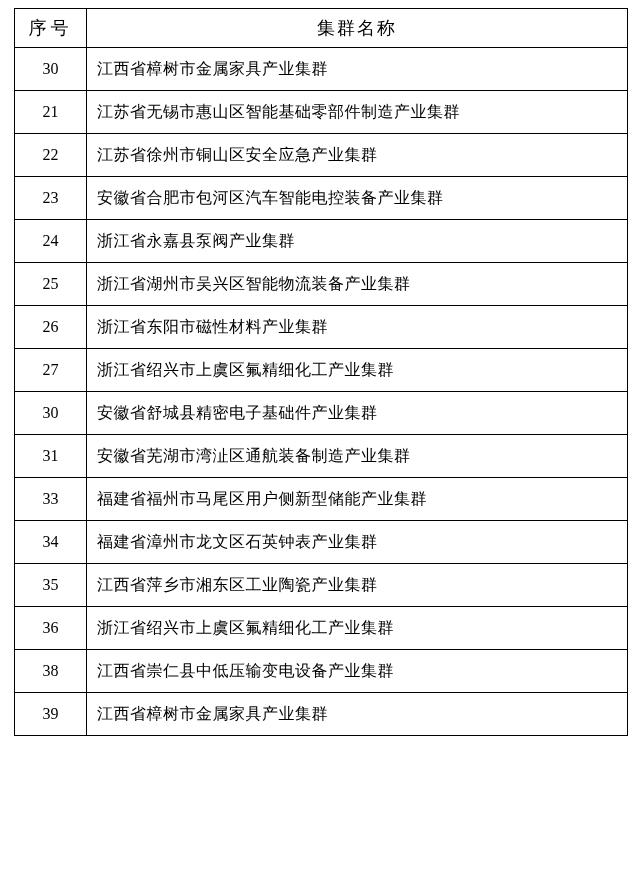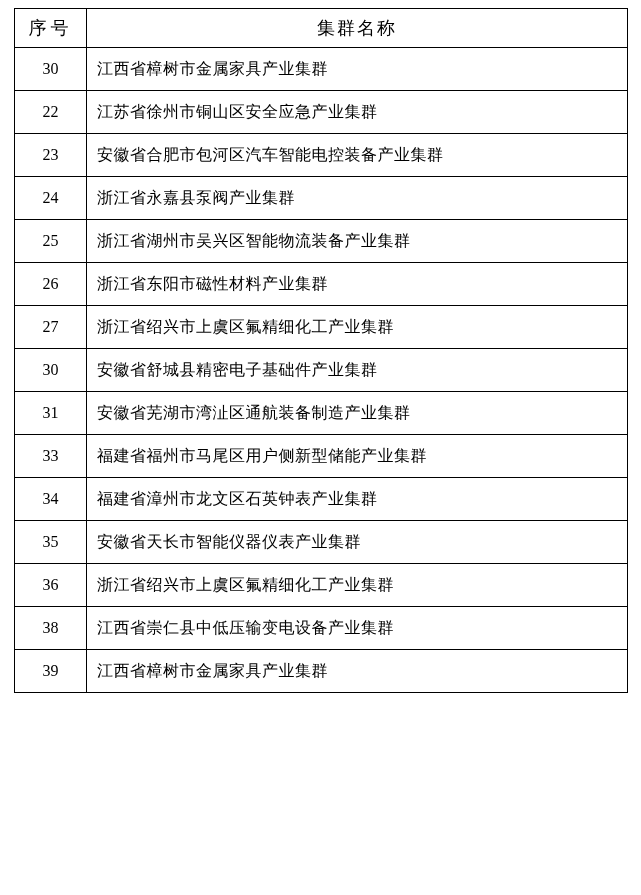--- a/index.html
+++ b/index.html
@@ -75,20 +75,24 @@
         <th class="head-index">序号</th>
         <th class="head-name">集群名称</th>
       </tr>
     </thead>
     <tbody id="table-body">
         <tr>
           <td class="cell-index">30</td>
           <td class="cell-name">江西省樟树市金属家具产业集群</td>
         </tr>
         <tr>
+          <td class="cell-index">21</td>
+          <td class="cell-name">江苏省无锡市惠山区智能基础零部件制造产业集群</td>
+        </tr>
+        <tr>
           <td class="cell-index">22</td>
           <td class="cell-name">江苏省徐州市铜山区安全应急产业集群</td>
         </tr>
         <tr>
           <td class="cell-index">23</td>
           <td class="cell-name">安徽省合肥市包河区汽车智能电控装备产业集群</td>
         </tr>
         <tr>
           <td class="cell-index">24</td>
           <td class="cell-name">浙江省永嘉县泵阀产业集群</td>
@@ -116,21 +120,21 @@
         <tr>
           <td class="cell-index">33</td>
           <td class="cell-name">福建省福州市马尾区用户侧新型储能产业集群</td>
         </tr>
         <tr>
           <td class="cell-index">34</td>
           <td class="cell-name">福建省漳州市龙文区石英钟表产业集群</td>
         </tr>
         <tr>
           <td class="cell-index">35</td>
-          <td class="cell-name">安徽省天长市智能仪器仪表产业集群</td>
+          <td class="cell-name">江西省萍乡市湘东区工业陶瓷产业集群</td>
         </tr>
         <tr>
           <td class="cell-index">36</td>
           <td class="cell-name">浙江省绍兴市上虞区氟精细化工产业集群</td>
         </tr>
         <tr>
           <td class="cell-index">38</td>
           <td class="cell-name">江西省崇仁县中低压输变电设备产业集群</td>
         </tr>
         <tr>

